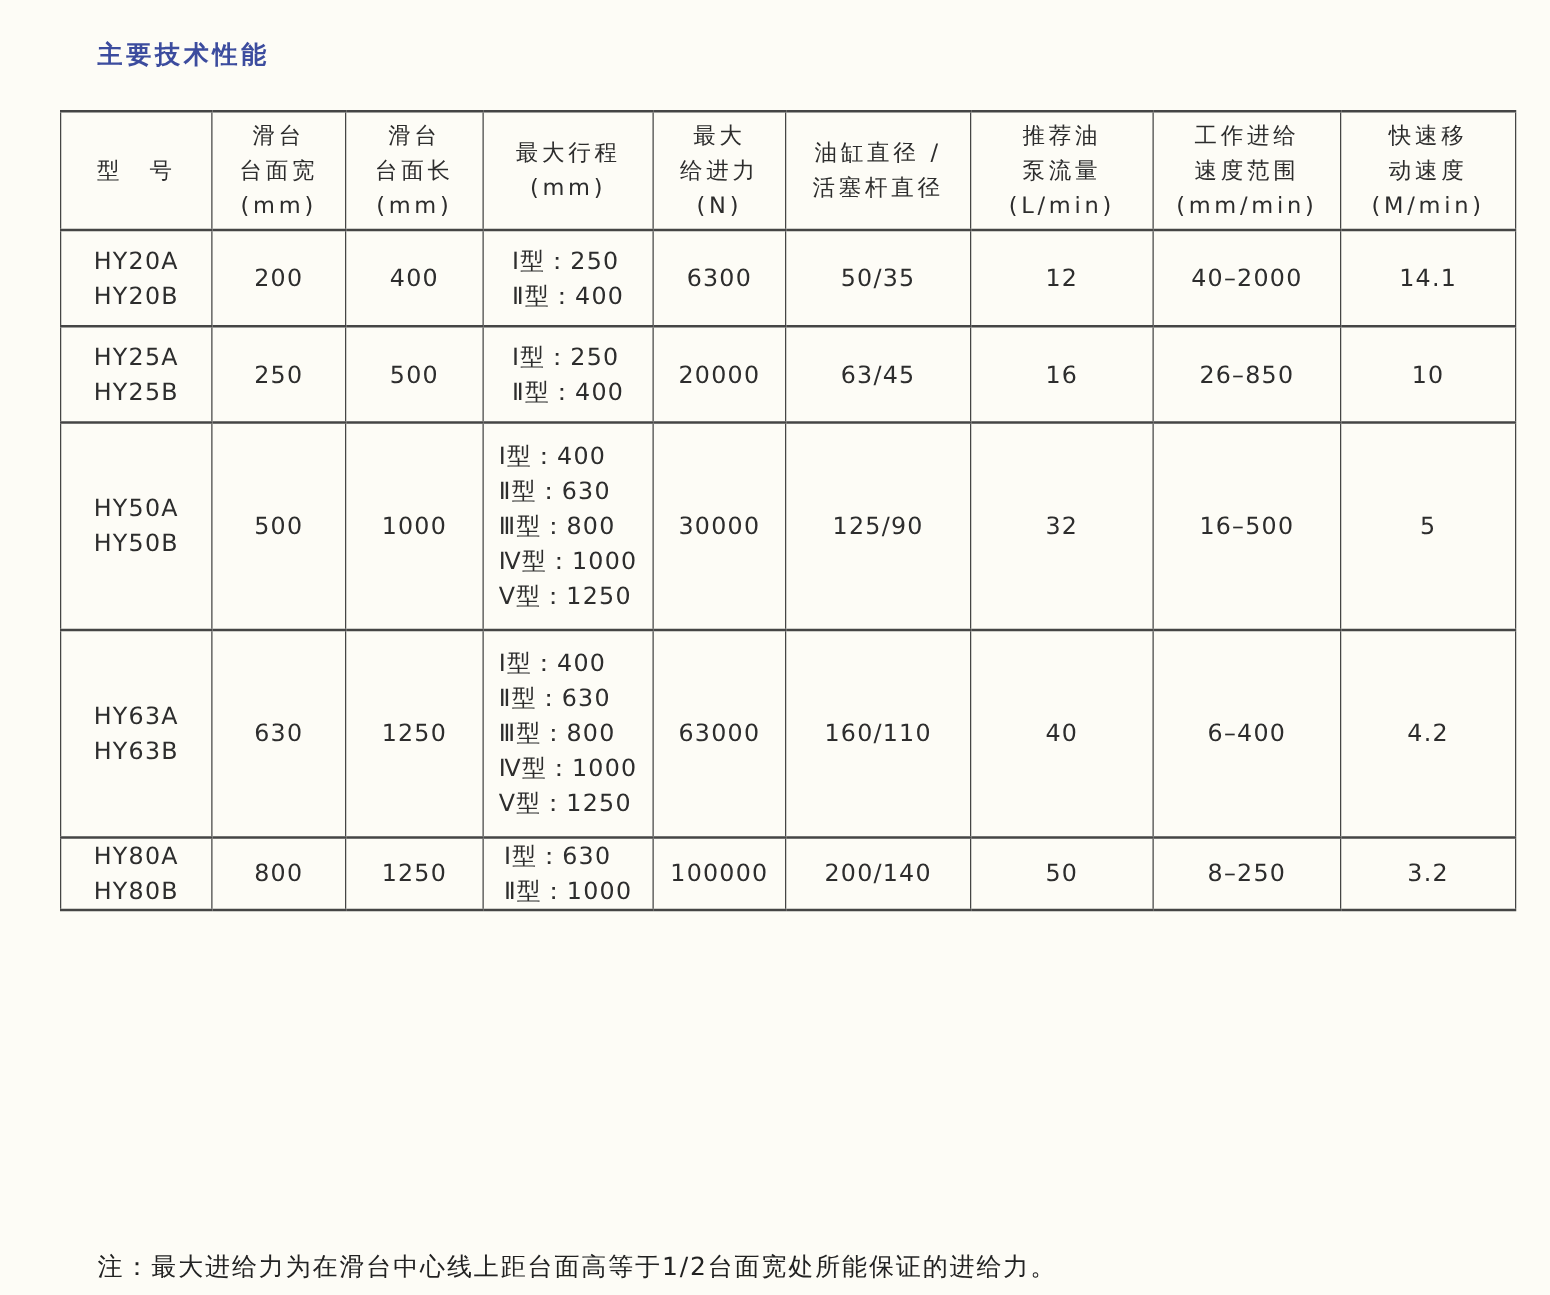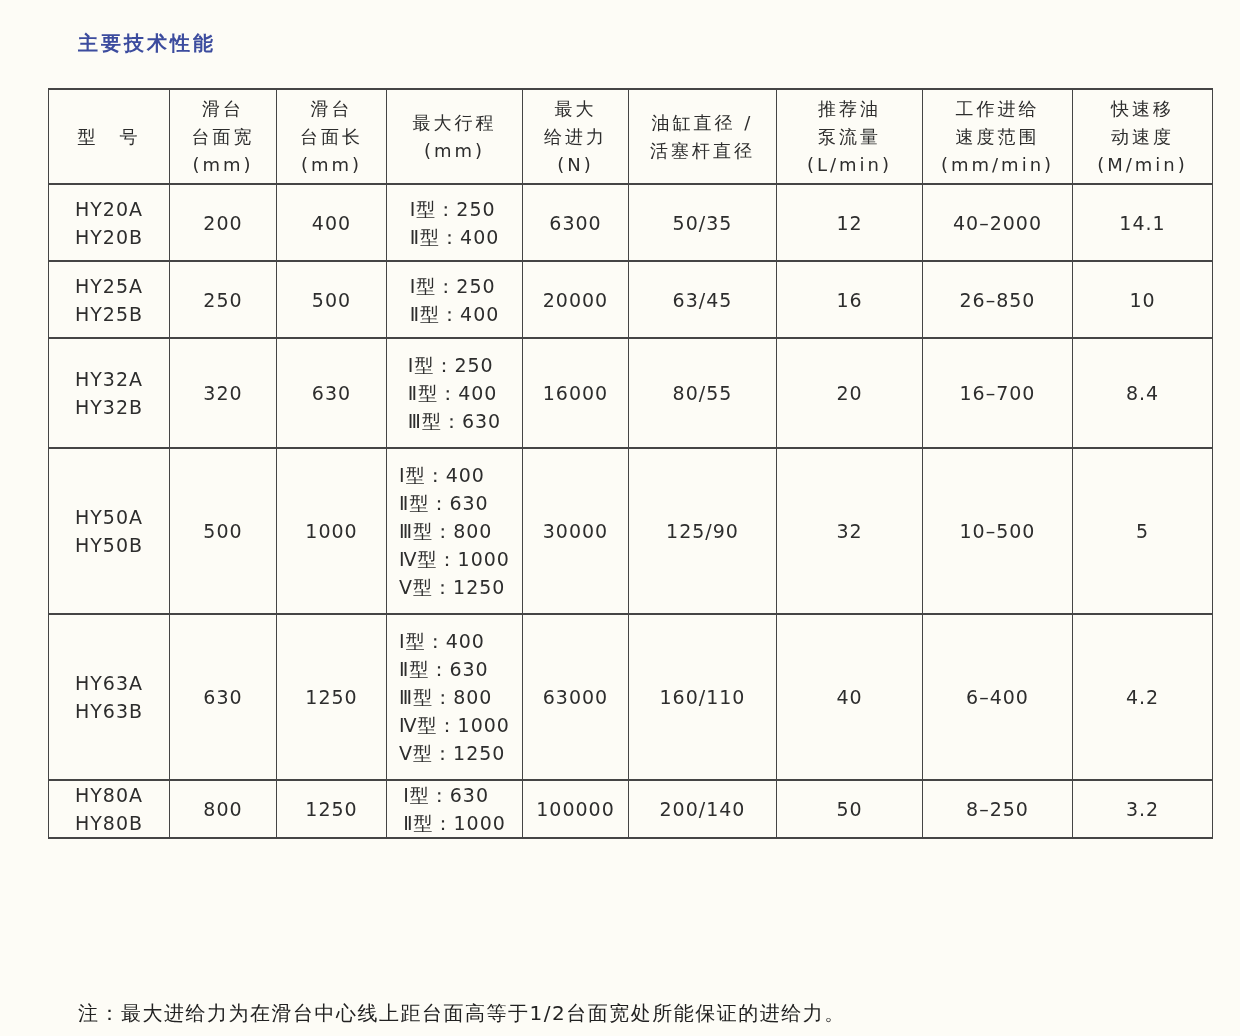--- a/index.html
+++ b/index.html
@@ -149,50 +149,36 @@
         <td>500</td>
         <td><span class="stroke-block">Ⅰ型：250
 Ⅱ型：400</span></td>
         <td>20000</td>
         <td>63/45</td>
         <td>16</td>
         <td>26–850</td>
         <td>10</td>
       </tr>
 
-      <tr class="h110">
-        <td>HY32A
-HY32B</td>
-        <td>320</td>
-        <td>630</td>
-        <td><span class="stroke-block">Ⅰ型：250
-Ⅱ型：400
-Ⅲ型：630</span></td>
-        <td>16000</td>
-        <td>80/55</td>
-        <td>20</td>
-        <td>16–700</td>
-        <td>8.4</td>
-      </tr>
 
 
       <tr class="h166">
         <td>HY50A
 HY50B</td>
         <td>500</td>
         <td>1000</td>
         <td><span class="stroke-block">Ⅰ型：400
 Ⅱ型：630
 Ⅲ型：800
 Ⅳ型：1000
 Ⅴ型：1250</span></td>
         <td>30000</td>
         <td>125/90</td>
         <td>32</td>
-        <td>10–500</td>
+        <td>16–500</td>
         <td>5</td>
       </tr>
 
       <tr class="h166">
         <td>HY63A
 HY63B</td>
         <td>630</td>
         <td>1250</td>
         <td><span class="stroke-block">Ⅰ型：400
 Ⅱ型：630

